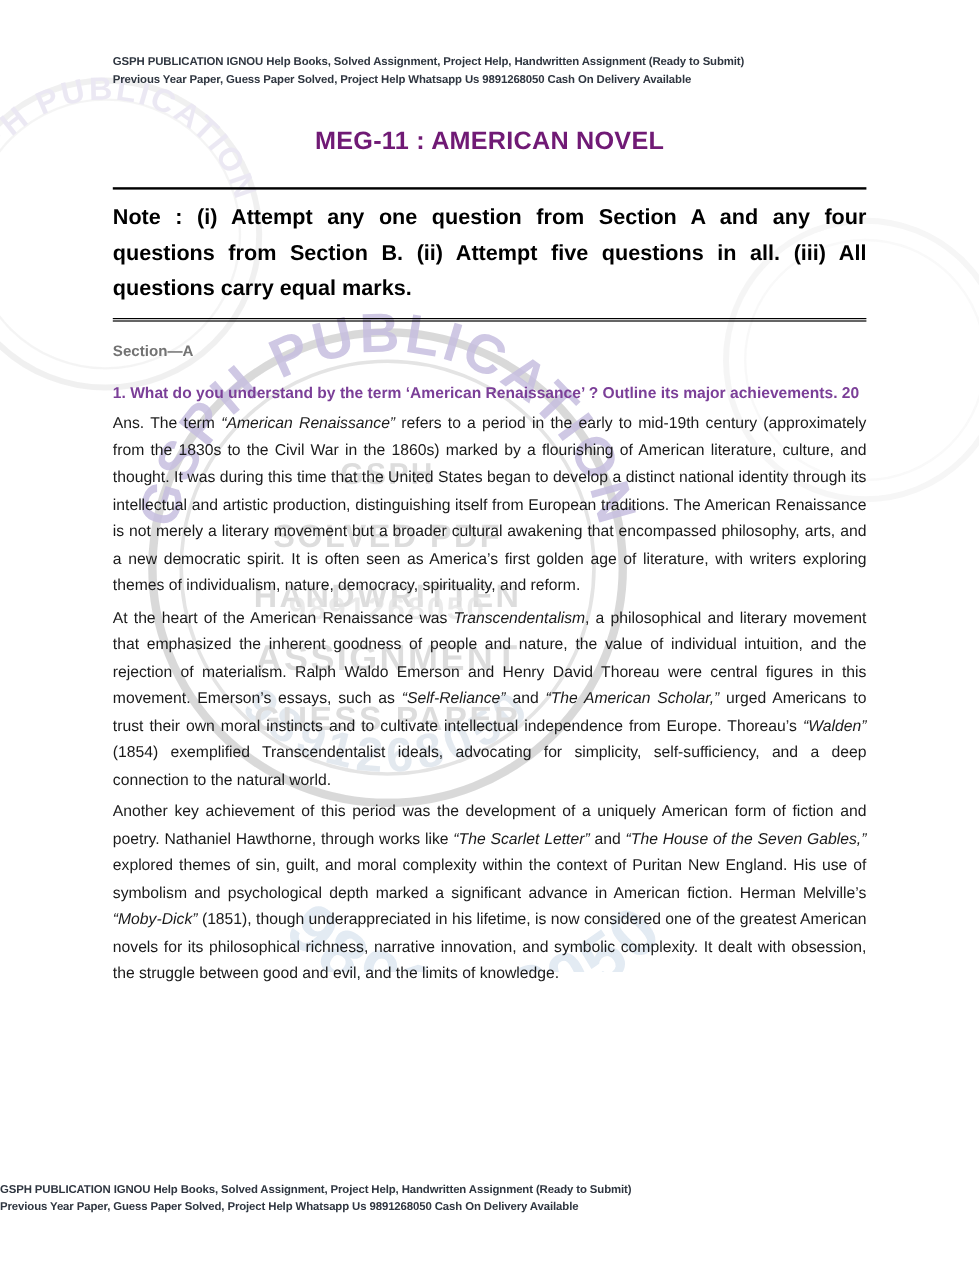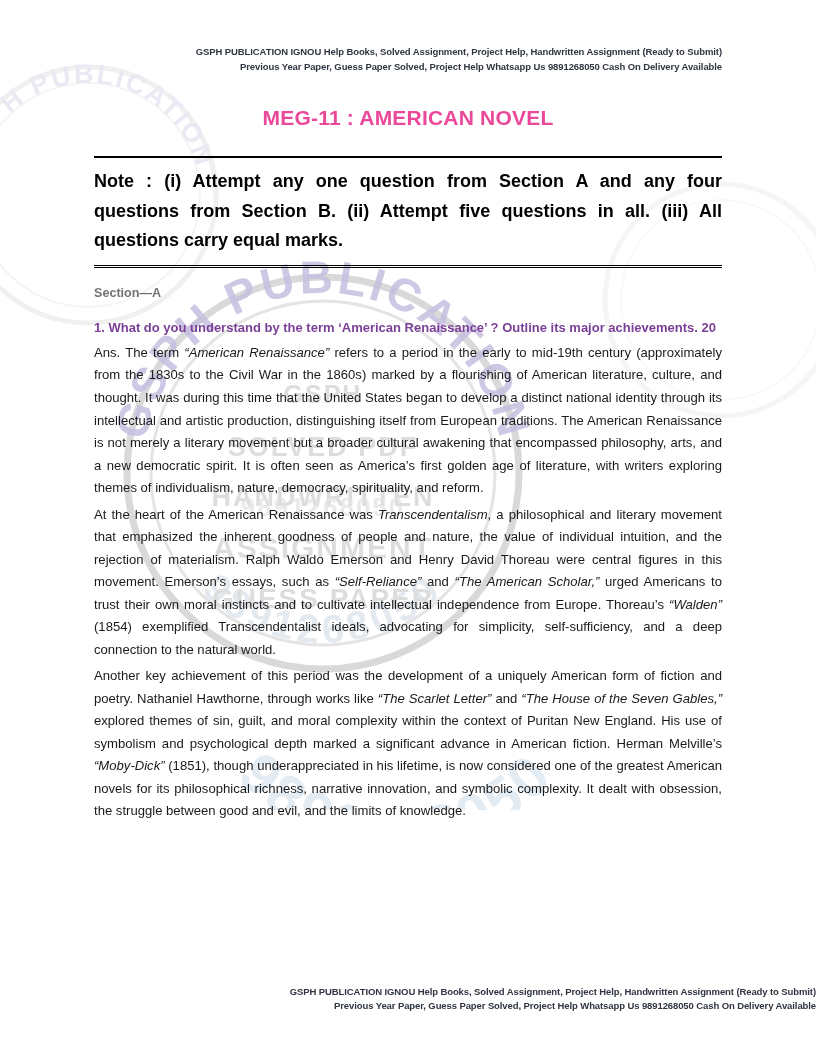--- a/index.html
+++ b/index.html
@@ -62,32 +62,32 @@
 
   
   .content {
     position: relative;
     z-index: 2;
     padding: 0 94px;
     box-sizing: border-box;
   }
 
   .running-head {
-    text-align: right;
+    text-align: left;
     color: #2f3640;
     font-size: 9.5px;
     font-weight: bold;
     line-height: 1.55;
     letter-spacing: -0.1px;
   }
   .running-head.top { padding-top: 45px; }
 
   .doc-title {
     text-align: center;
-    color: #ec4899;
+    color: #701a75;
     font-size: 21px;
     font-weight: bold;
     margin-top: 32px;
     letter-spacing: 0.2px;
   }
   .doc-subtitle {
     text-align: center;
     color: #b01116;
     font-size: 17.5px;
     font-weight: bold;

